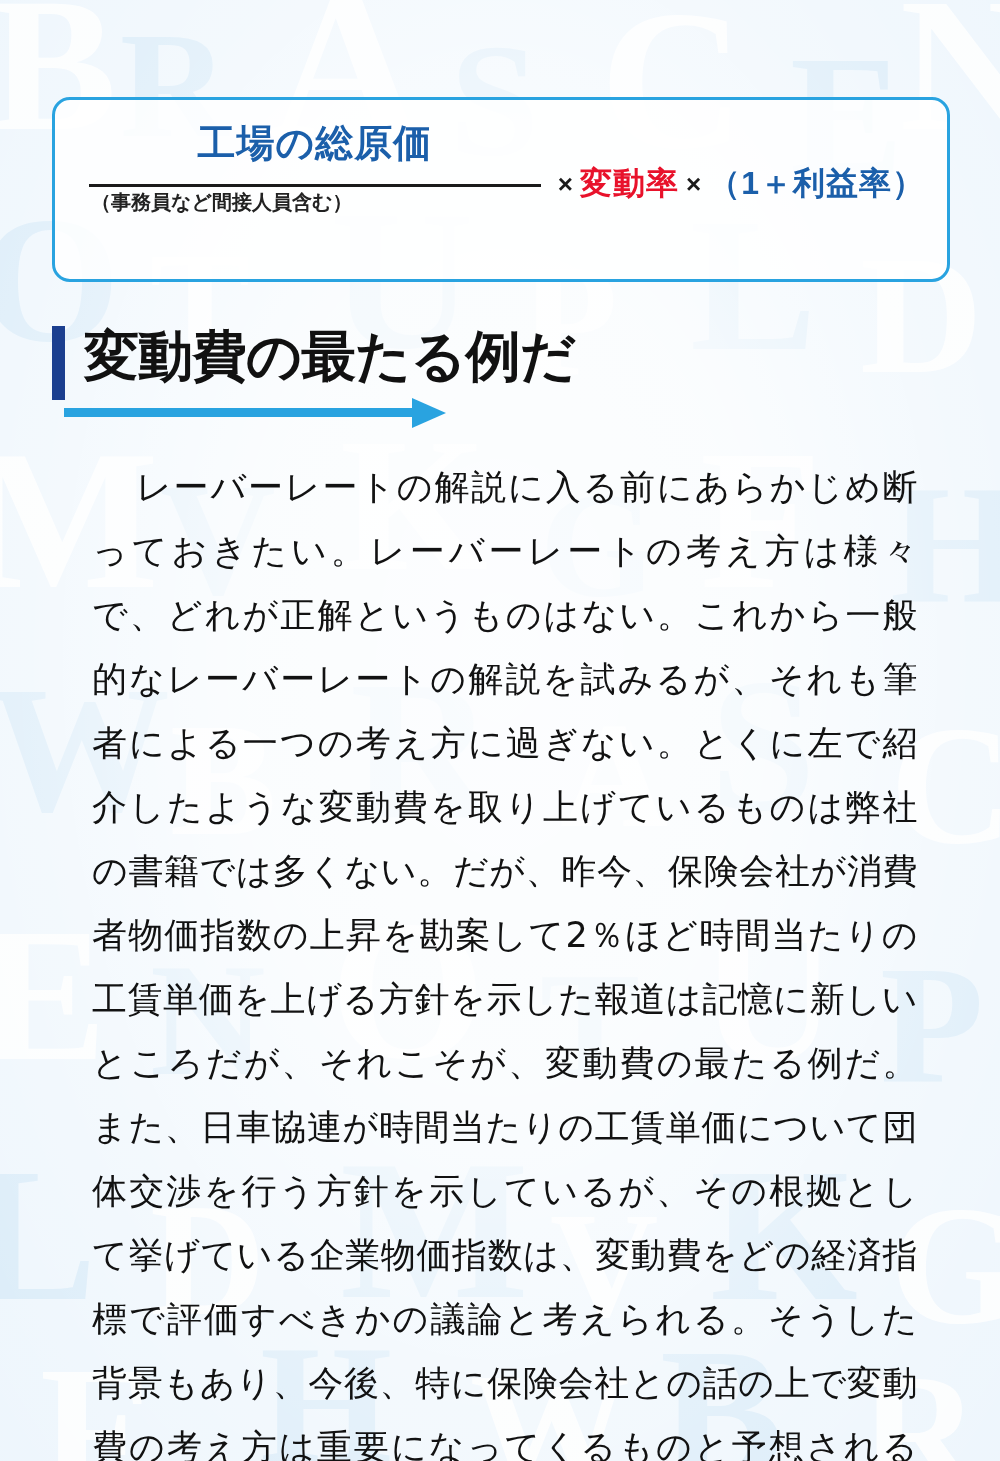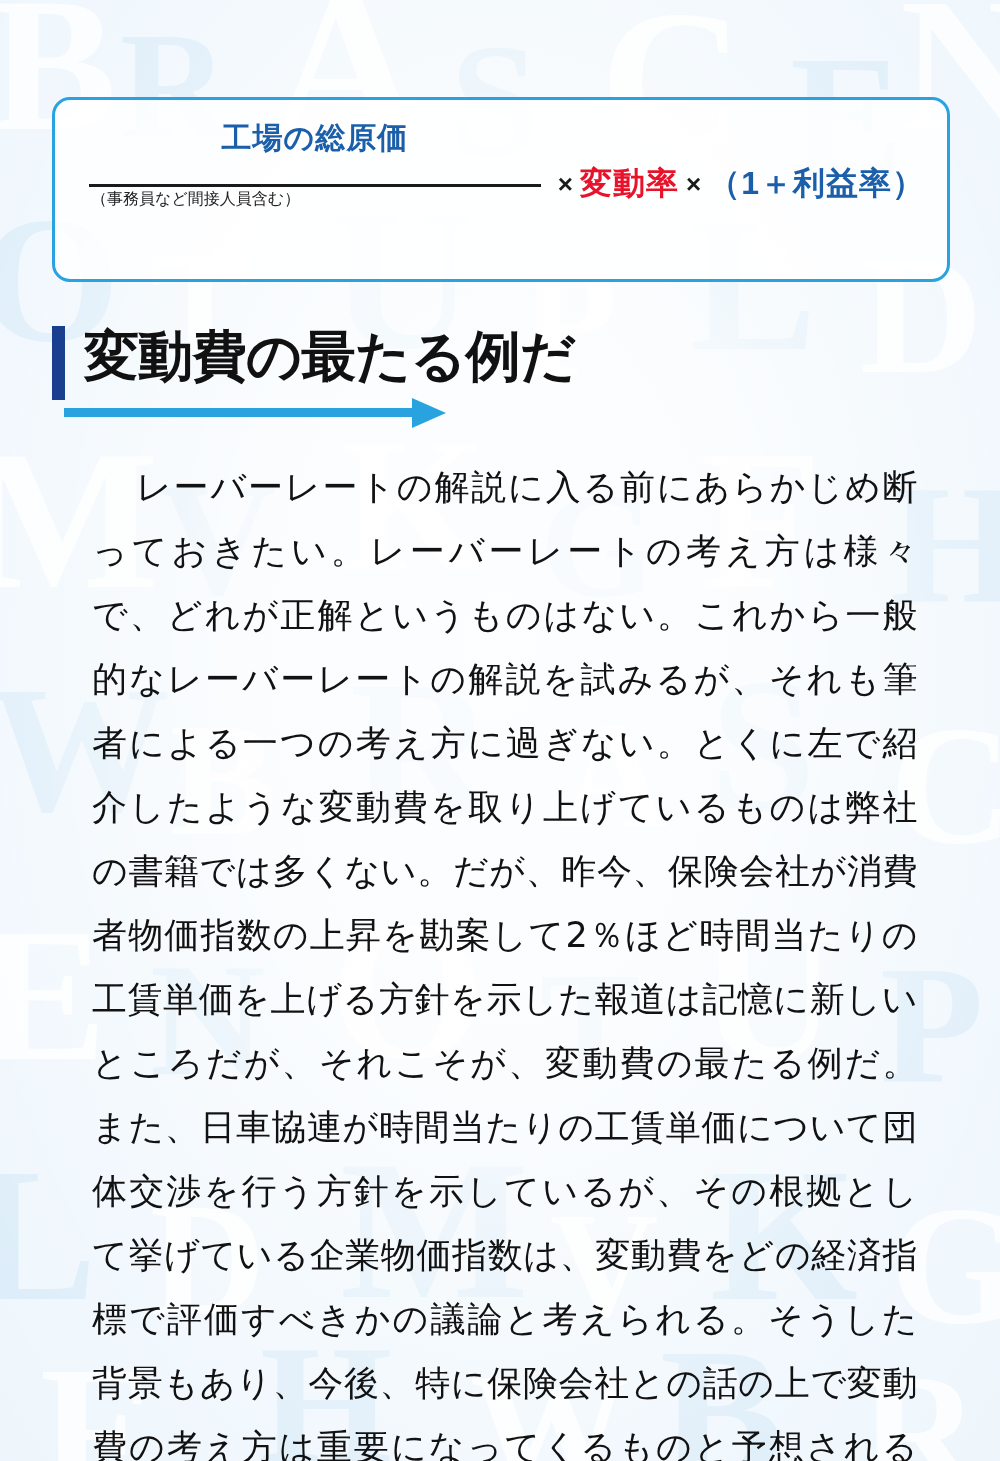--- a/index.html
+++ b/index.html
@@ -60,46 +60,46 @@
     padding: 18px 22px 0 34px;
     box-sizing: border-box;
   }
   .fraction {
     display: flex;
     flex-direction: column;
     align-items: center;
     width: 500px;
   }
   .fraction .numerator {
-    font-size: 30px;
+    font-size: 38px;
     font-weight: bold;
     color: #1b5faa;
     letter-spacing: 1px;
-    padding-bottom: 25px;
+    padding-bottom: 15px;
   }
   .fraction .frac-bar {
     width: 100%;
     height: 3px;
     background: #1a1a1a;
   }
   .fraction .denominator {
     font-size: 30px;
     font-weight: bold;
     color: #1b5faa;
     letter-spacing: 1px;
     padding-top: 10px;
     white-space: nowrap;
   }
   .fraction .denominator-note {
-    font-size: 16px;
+    font-size: 20px;
     color: #222;
     align-self: flex-start;
     margin-top: 2px;
     padding-left: 2px;
-    font-weight: normal;
+    font-weight: bold;
   }
   .formula-tail {
     display: flex;
     align-items: center;
     margin-top: 44px;
     margin-left: 10px;
     white-space: nowrap;
   }
   .formula-tail .op {
     font-size: 26px;

